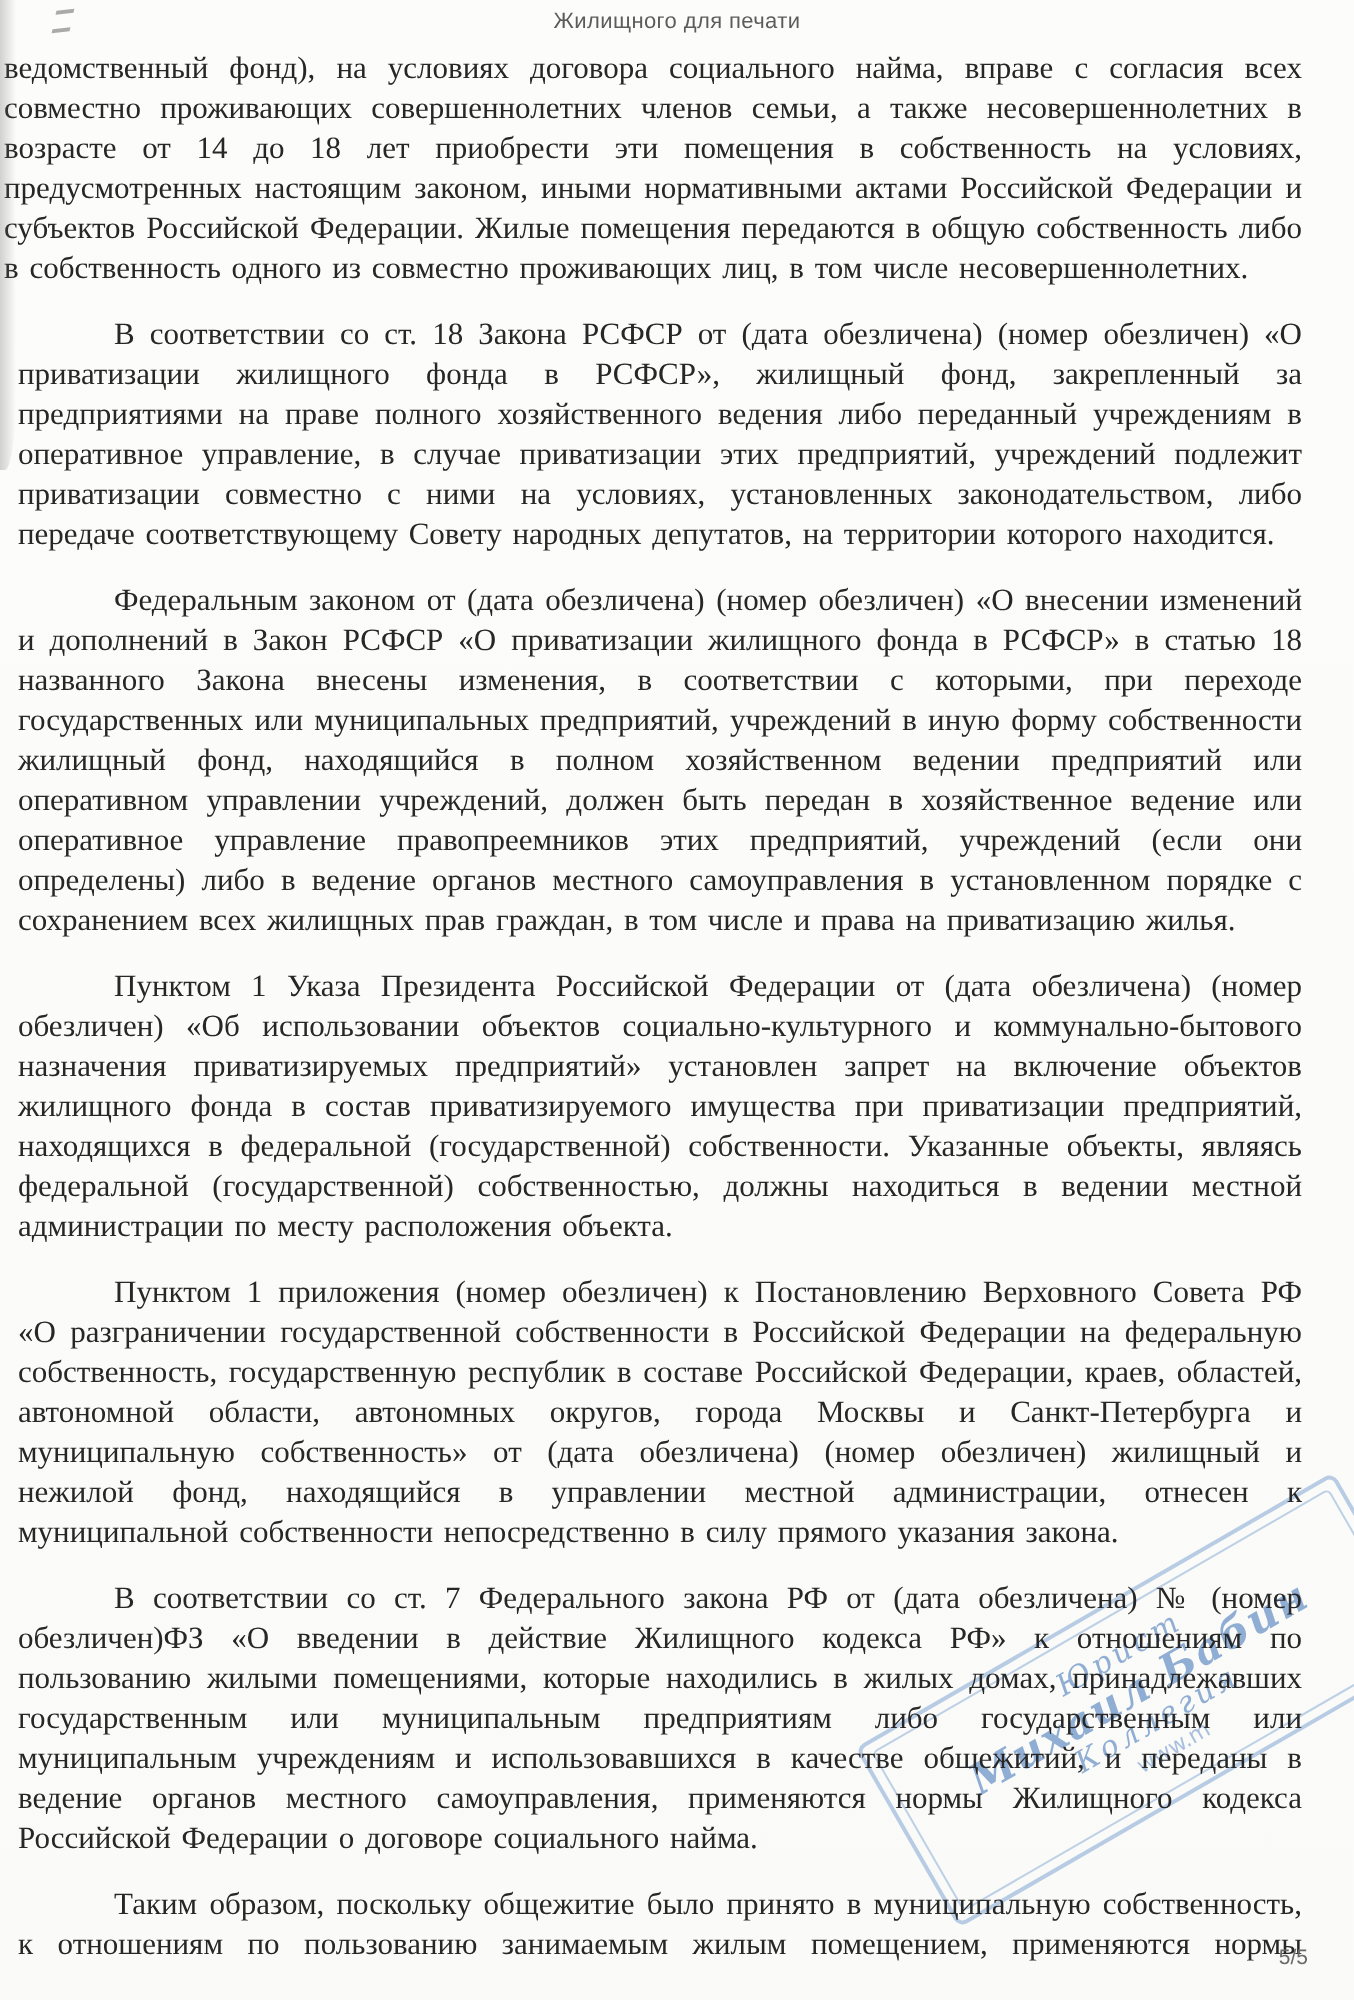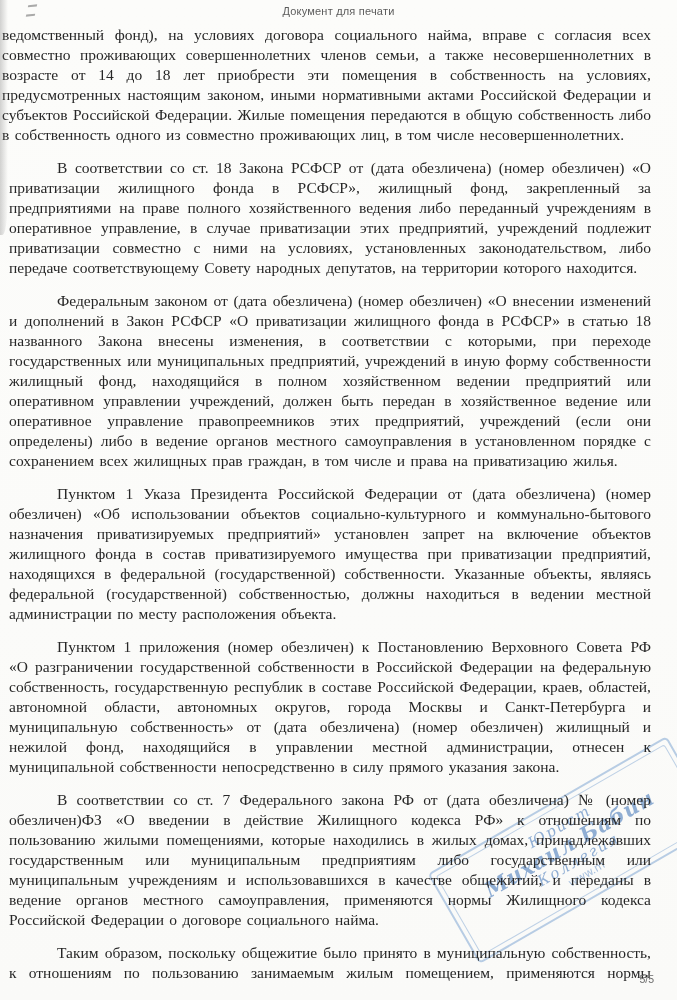--- a/index.html
+++ b/index.html
@@ -118,21 +118,21 @@
   }
 </style>
 </head>
 <body>
 
 <div class="page">
 
   <div class="edge-shadow"></div>
   <div class="corner-mark"></div>
 
-  <header class="doc-header">Документ для печати</header>
+  <header class="doc-header">Жилищного для печати</header>
 
   <main class="doc-body">
     <p class="para first">ведомственный фонд), на условиях договора социального найма, вправе с согласия всех совместно проживающих совершеннолетних членов семьи, а также несовершеннолетних в возрасте от 14 до 18 лет приобрести эти помещения в собственность на условиях, предусмотренных настоящим законом, иными нормативными актами Российской Федерации и субъектов Российской Федерации. Жилые помещения передаются в общую собственность либо в собственность одного из совместно проживающих лиц, в том числе несовершеннолетних.</p>
     <p class="para">В соответствии со ст. 18 Закона РСФСР от (дата обезличена) (номер обезличен) «О приватизации жилищного фонда в РСФСР», жилищный фонд, закрепленный за предприятиями на праве полного хозяйственного ведения либо переданный учреждениям в оперативное управление, в случае приватизации этих предприятий, учреждений подлежит приватизации совместно с ними на условиях, установленных законодательством, либо передаче соответствующему Совету народных депутатов, на территории которого находится.</p>
     <p class="para">Федеральным законом от (дата обезличена) (номер обезличен) «О внесении изменений и дополнений в Закон РСФСР «О приватизации жилищного фонда в РСФСР» в статью 18 названного Закона внесены изменения, в соответствии с которыми, при переходе государственных или муниципальных предприятий, учреждений в иную форму собственности жилищный фонд, находящийся в полном хозяйственном ведении предприятий или оперативном управлении учреждений, должен быть передан в хозяйственное ведение или оперативное управление правопреемников этих предприятий, учреждений (если они определены) либо в ведение органов местного самоуправления в установленном порядке с сохранением всех жилищных прав граждан, в том числе и права на приватизацию жилья.</p>
     <p class="para">Пунктом 1 Указа Президента Российской Федерации от (дата обезличена) (номер обезличен) «Об использовании объектов социально-культурного и коммунально-бытового назначения приватизируемых предприятий» установлен запрет на включение объектов жилищного фонда в состав приватизируемого имущества при приватизации предприятий, находящихся в федеральной (государственной) собственности. Указанные объекты, являясь федеральной (государственной) собственностью, должны находиться в ведении местной администрации по месту расположения объекта.</p>
     <p class="para">Пунктом 1 приложения (номер обезличен) к Постановлению Верховного Совета РФ «О разграничении государственной собственности в Российской Федерации на федеральную собственность, государственную республик в составе Российской Федерации, краев, областей, автономной области, автономных округов, города Москвы и Санкт-Петербурга и муниципальную собственность» от (дата обезличена) (номер обезличен) жилищный и нежилой фонд, находящийся в управлении местной администрации, отнесен к муниципальной собственности непосредственно в силу прямого указания закона.</p>
     <p class="para">В соответствии со ст. 7 Федерального закона РФ от (дата обезличена) № (номер обезличен)ФЗ «О введении в действие Жилищного кодекса РФ» к отношениям по пользованию жилыми помещениями, которые находились в жилых домах, принадлежавших государственным или муниципальным предприятиям либо государственным или муниципальным учреждениям и использовавшихся в качестве общежитий, и переданы в ведение органов местного самоуправления, применяются нормы Жилищного кодекса Российской Федерации о договоре социального найма.</p>
     <p class="para cont">Таким образом, поскольку общежитие было принято в муниципальную собственность, к отношениям по пользованию занимаемым жилым помещением, применяются нормы</p>
   </main>

